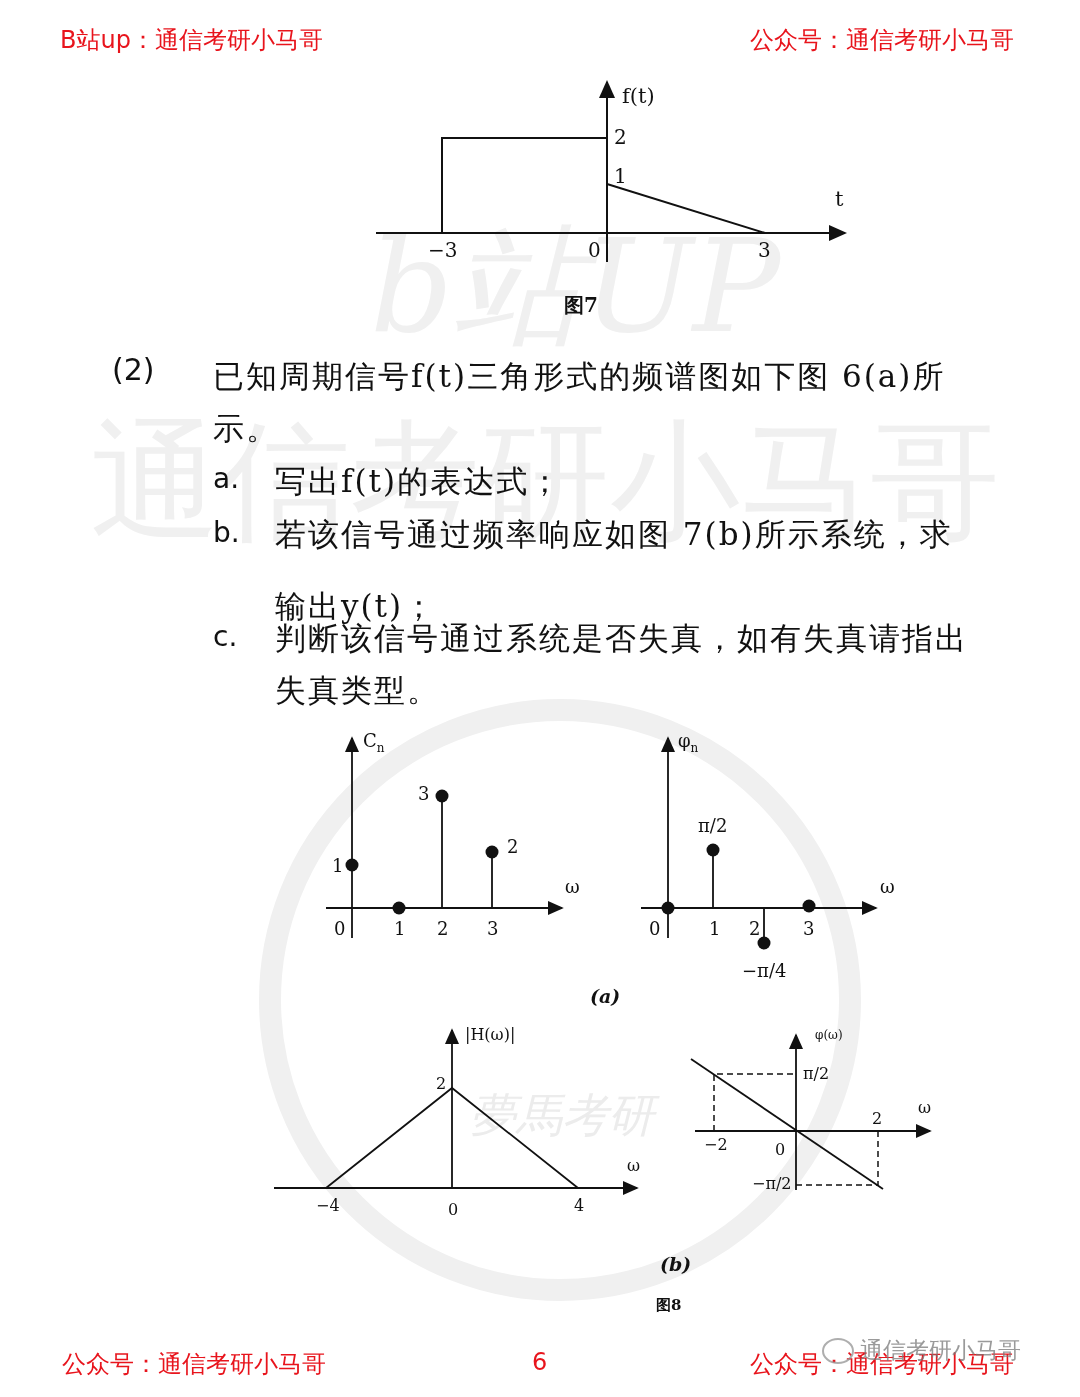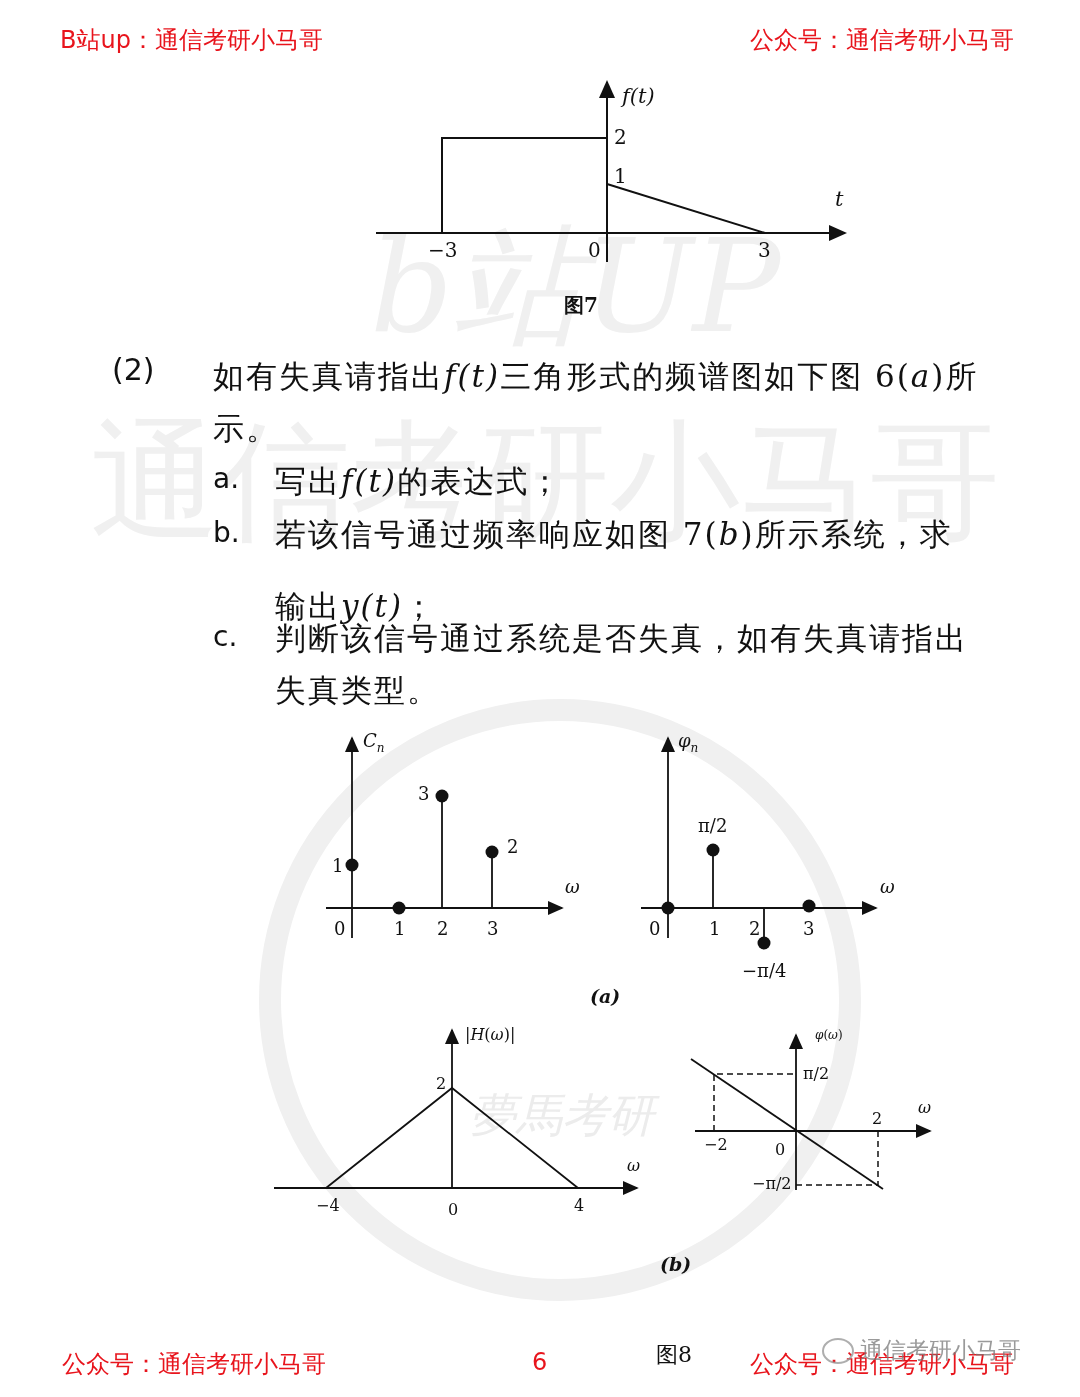--- a/index.html
+++ b/index.html
@@ -3,21 +3,21 @@
 <meta charset="utf-8">
 <style>
   html,body{margin:0;padding:0;background:#ffffff;}
   body{width:1080px;height:1397px;position:relative;overflow:hidden;font-family:"DejaVu Serif",serif;color:#111;}
   .hdr{position:absolute;font-family:"DejaVu Sans",sans-serif;color:#e8141c;font-size:24px;}
   .wm{position:absolute;color:#eeeeee;font-family:"DejaVu Serif",serif;font-weight:normal;pointer-events:none;}
   .svgfig{position:absolute;left:0;top:0;}
   .para{position:absolute;font-size:31px;line-height:52px;letter-spacing:2px;}
   .num{position:absolute;left:112px;top:352px;font-family:"DejaVu Sans",sans-serif;font-size:30px;}
   .sub-label{position:absolute;font-family:"DejaVu Sans",sans-serif;font-size:28px;}
-  .math{font-style:italic;font-family:"DejaVu Serif",serif;}
+  .math{font-family:"DejaVu Serif",serif;}
   .cap{position:absolute;font-size:20px;font-family:"DejaVu Serif",serif;}
 </style>
 </head>
 <body>
 
 <div class="wm" style="left:370px;top:200px;font-size:130px;font-style:italic;color:#f0f0f0;">b站UP</div>
 <div class="wm" style="left:90px;top:395px;font-size:130px;color:#f0f0f0;letter-spacing:0px;">通信考研小马哥</div>
 <svg class="svgfig" width="1080" height="1397" style="pointer-events:none;">
   <circle cx="560" cy="1000" r="290" fill="none" stroke="#f0f0f0" stroke-width="22"></circle>
 </svg>
@@ -46,21 +46,21 @@
 <div class="cap" style="left:614px;top:164px;">1</div>
 <div class="cap" style="left:428px;top:238px;">−3</div>
 <div class="cap" style="left:588px;top:238px;">0</div>
 <div class="cap" style="left:758px;top:238px;">3</div>
 <div class="cap" style="left:564px;top:292px;font-size:20px;">
   <span style="font-weight:bold;">图7</span>
 </div>
 
 <div class="num">(2)</div>
 <div class="para" style="left:213px;top:350px;">
-  <span>如有失真请指出</span><span class="math">f(t)</span><span>三角形式的频谱图如下图 6(</span><span class="math">a</span><span>)所</span>
+  <span>已知周期信号</span><span class="math">f(t)</span><span>三角形式的频谱图如下图 6(</span><span class="math">a</span><span>)所</span>
 </div>
 <div class="para" style="left:213px;top:402px;">示。</div>
 
 <div class="sub-label" style="left:213px;top:462px;">a.</div>
 <div class="para" style="left:275px;top:455px;">
   <span>写出</span><span class="math">f(t)</span><span>的表达式；</span>
 </div>
 
 <div class="sub-label" style="left:213px;top:516px;">b.</div>
 <div class="para" style="left:275px;top:508px;">
@@ -135,21 +135,21 @@
 
 <div class="cap" style="left:815px;top:1028px;font-size:12px;"><span class="math">φ</span>(<span class="math">ω</span>)</div>
 <div class="cap" style="left:803px;top:1064px;font-size:16px;">π/2</div>
 <div class="cap" style="left:752px;top:1174px;font-size:16px;">−π/2</div>
 <div class="cap math" style="left:918px;top:1098px;font-size:16px;">ω</div>
 <div class="cap" style="left:872px;top:1109px;font-size:16px;">2</div>
 <div class="cap" style="left:704px;top:1135px;font-size:16px;">−2</div>
 <div class="cap" style="left:775px;top:1140px;font-size:16px;">0</div>
 
 <div class="cap" style="left:660px;top:1253px;font-size:19px;font-weight:bold;font-style:italic;">(b)</div>
-<div class="cap" style="left:656px;top:1340px;font-size:22px;font-weight:normal;">图8</div>
+<div class="cap" style="left:656px;top:1296px;font-size:15px;font-weight:bold;">图8</div>
 
 <div class="hdr" style="left:62px;top:1348px;">公众号：通信考研小马哥</div>
 <div class="hdr" style="left:532px;top:1348px;">6</div>
 <div class="hdr" style="left:750px;top:1348px;">公众号：通信考研小马哥</div>
 <div style="position:absolute;left:822px;top:1335px;display:flex;align-items:center;gap:6px;color:rgba(120,120,120,0.75);font-family:'DejaVu Sans',sans-serif;font-size:23px;">
   <span style="display:inline-block;width:28px;height:22px;border:2px solid rgba(140,140,140,0.7);border-radius:50%;"></span>
   <span>通信考研小马哥</span>
 </div>
 
 </body></html>

